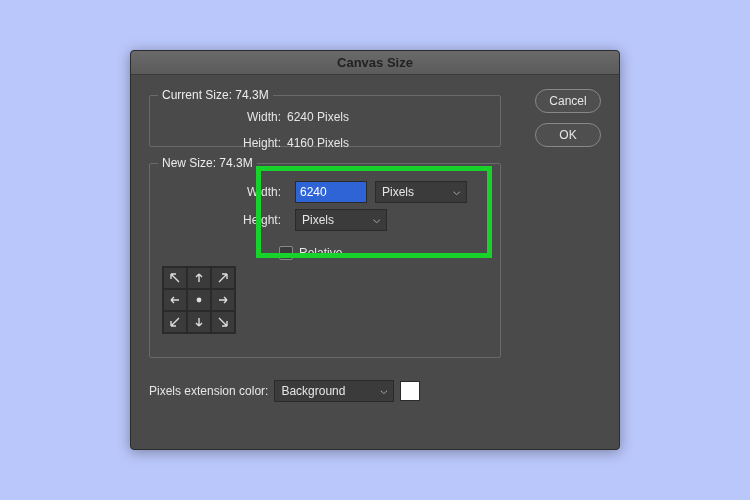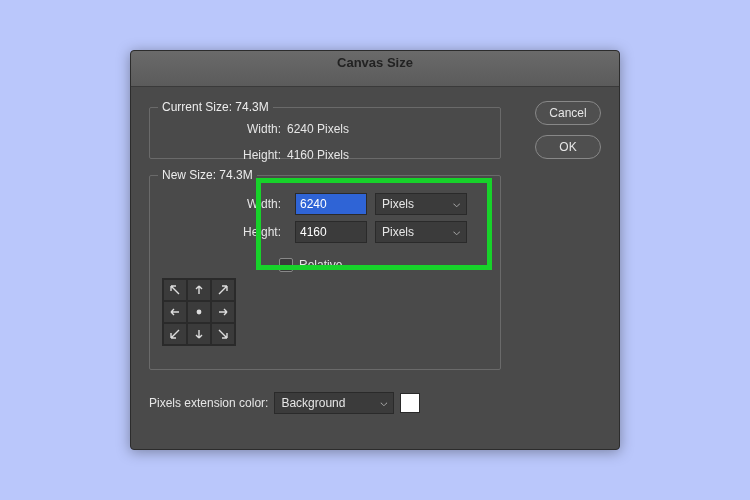--- a/index.html
+++ b/index.html
@@ -17,21 +17,21 @@
     left: 130px;
     top: 50px;
     width: 490px;
     height: 400px;
     background: #4a4a4a;
     border: 1px solid #2c2c2c;
     border-radius: 4px;
     box-shadow: 0 2px 14px rgba(0,0,0,0.35);
   }
   .titlebar {
-    height: 36px;
+    height: 24px;
     line-height: 24px;
     background: linear-gradient(#6a6a6a,#5b5b5b);
     border-bottom: 1px solid #3a3a3a;
     text-align: center;
     font-weight: 600;
     font-size: 13px;
     color: #222;
     border-radius: 4px 4px 0 0;
   }
   .content {
@@ -189,21 +189,20 @@
         <div class="lbl">Width:</div>
         <input class="num sel" value="6240" style="">
         <div class="select">
           <span>Pixels</span>
           <span class="chev">⌵</span>
         </div>
       </div>
 
       <div class="field-row">
         <div class="lbl">Height:</div>
-        <input class="num" value="4160" style="">
         <div class="select">
           <span>Pixels</span>
           <span class="chev">⌵</span>
         </div>
       </div>
 
       <div class="checkbox-row">
         <div class="chk"></div>
         <span>Relative</span>
       </div>

